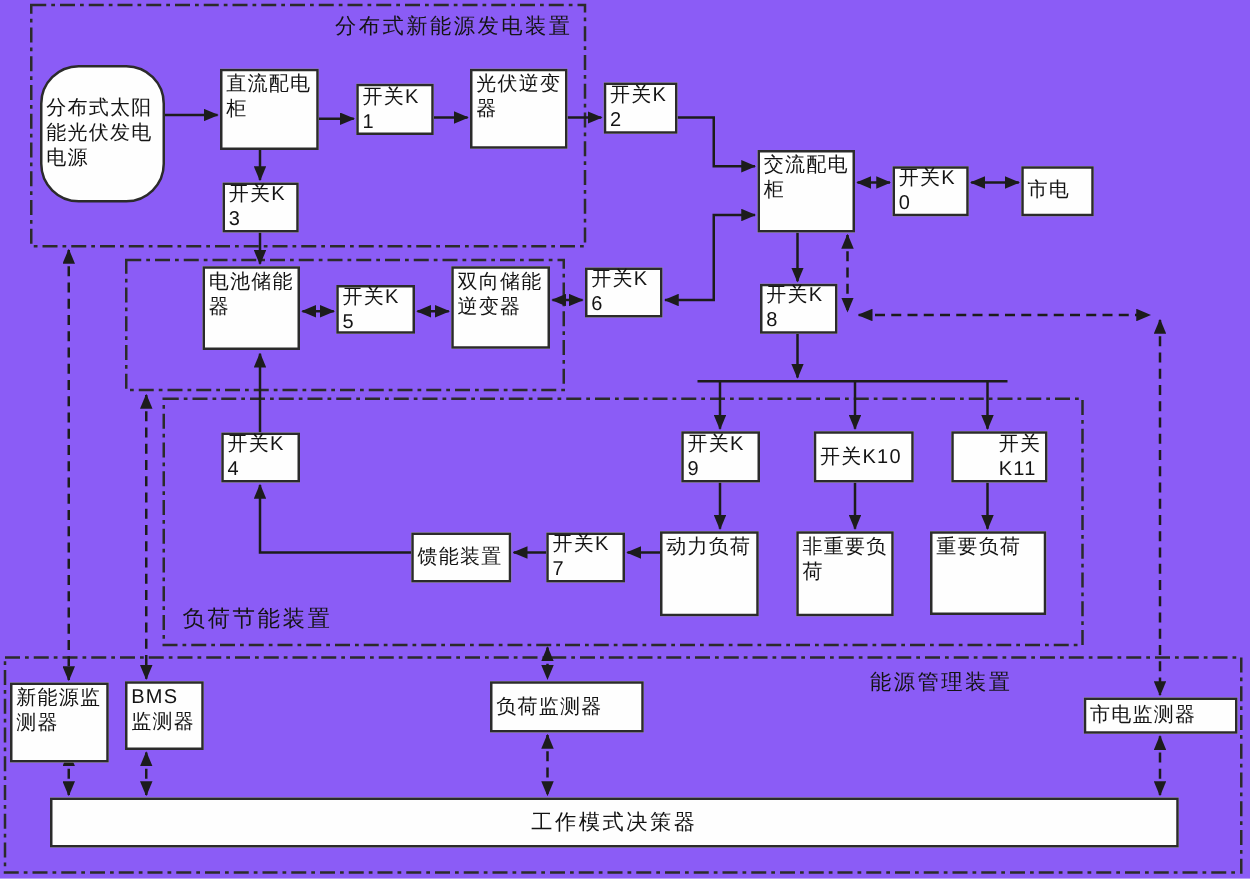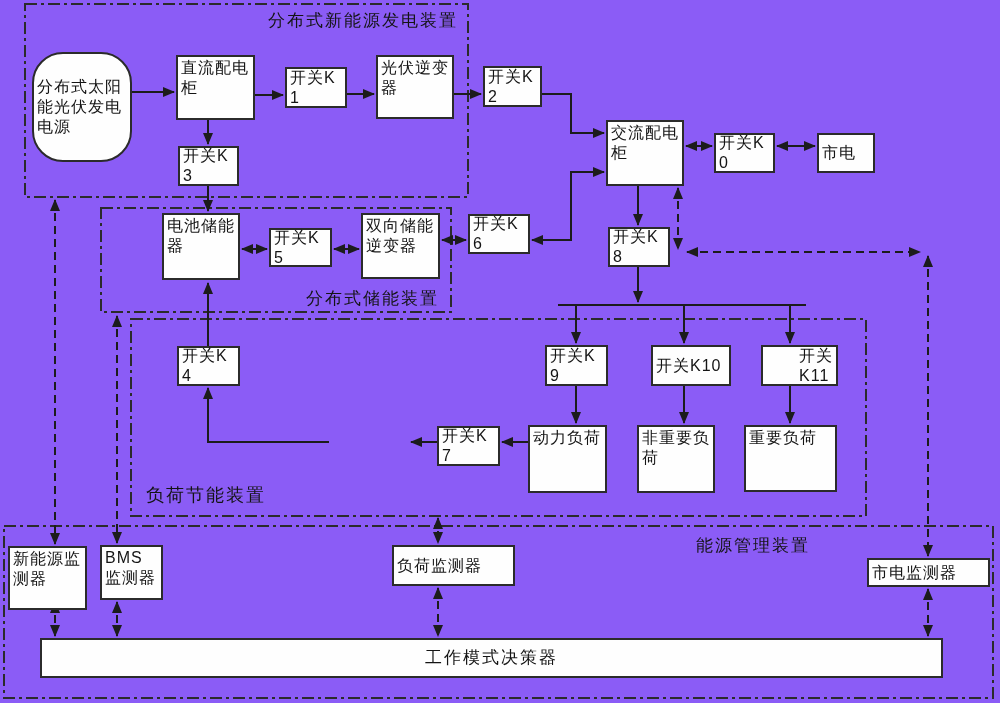--- a/index.html
+++ b/index.html
@@ -111,39 +111,39 @@
       <path marker-start="url(#ar)" marker-end="url(#ar)" d="M117,602 V636"></path>
       <path marker-start="url(#ar)" marker-end="url(#ar)" d="M438,588 V636"></path>
       <path marker-start="url(#ar)" marker-end="url(#ar)" d="M928,589 V636"></path>
       <path marker-start="url(#ar)" marker-end="url(#ar)" d="M678,188 V249"></path>
       <path marker-start="url(#ar)" marker-end="url(#ar)" d="M687,252 H920"></path>
       <path marker-start="url(#ar)" marker-end="url(#ar)" d="M928,256 V556"></path>
     </g>
   </svg>
 
   <div class="clabel l-gen">分布式新能源发电装置</div>
-  <div class="clabel l-sto">分布式储能装置</div>
   <div class="clabel l-load">负荷节能装置</div>
   <div class="clabel l-ems">能源管理装置</div>
 
   <div class="blk b-pvsource">分布式太阳能光伏发电电源</div>
   <div class="blk b-dccab top">直流配电柜</div>
   <div class="blk b-k1">开关K1</div>
   <div class="blk b-pvinv top">光伏逆变器</div>
   <div class="blk b-k3">开关K3</div>
   <div class="blk b-k2">开关K2</div>
   <div class="blk b-accab top">交流配电柜</div>
   <div class="blk b-k0">开关K0</div>
   <div class="blk b-mains">市电</div>
   <div class="blk b-batt top">电池储能器</div>
   <div class="blk b-k5">开关K5</div>
   <div class="blk b-bidir top">双向储能逆变器</div>
   <div class="blk b-k6">开关K6</div>
   <div class="blk b-k8">开关K8</div>
   <div class="blk b-k4">开关K4</div>
+  <div class="blk b-feed">馈能装置</div>
   <div class="blk b-k7">开关K7</div>
   <div class="blk b-pload top">动力负荷</div>
   <div class="blk b-k9">开关K9</div>
   <div class="blk b-k10">开关K10</div>
   <div class="blk b-k11">开关K11</div>
   <div class="blk b-ncload top">非重要负荷</div>
   <div class="blk b-cload top">重要负荷</div>
   <div class="blk b-nemon top">新能源监测器</div>
   <div class="blk b-bmsmon top">BMS监测器</div>
   <div class="blk b-loadmon">负荷监测器</div>

